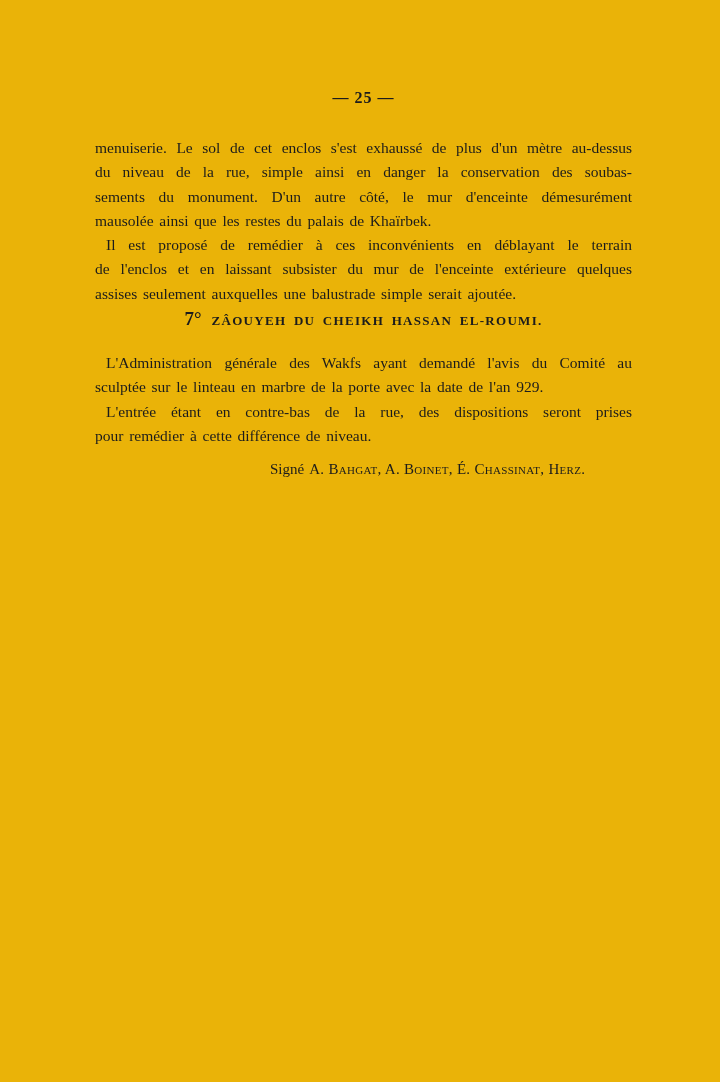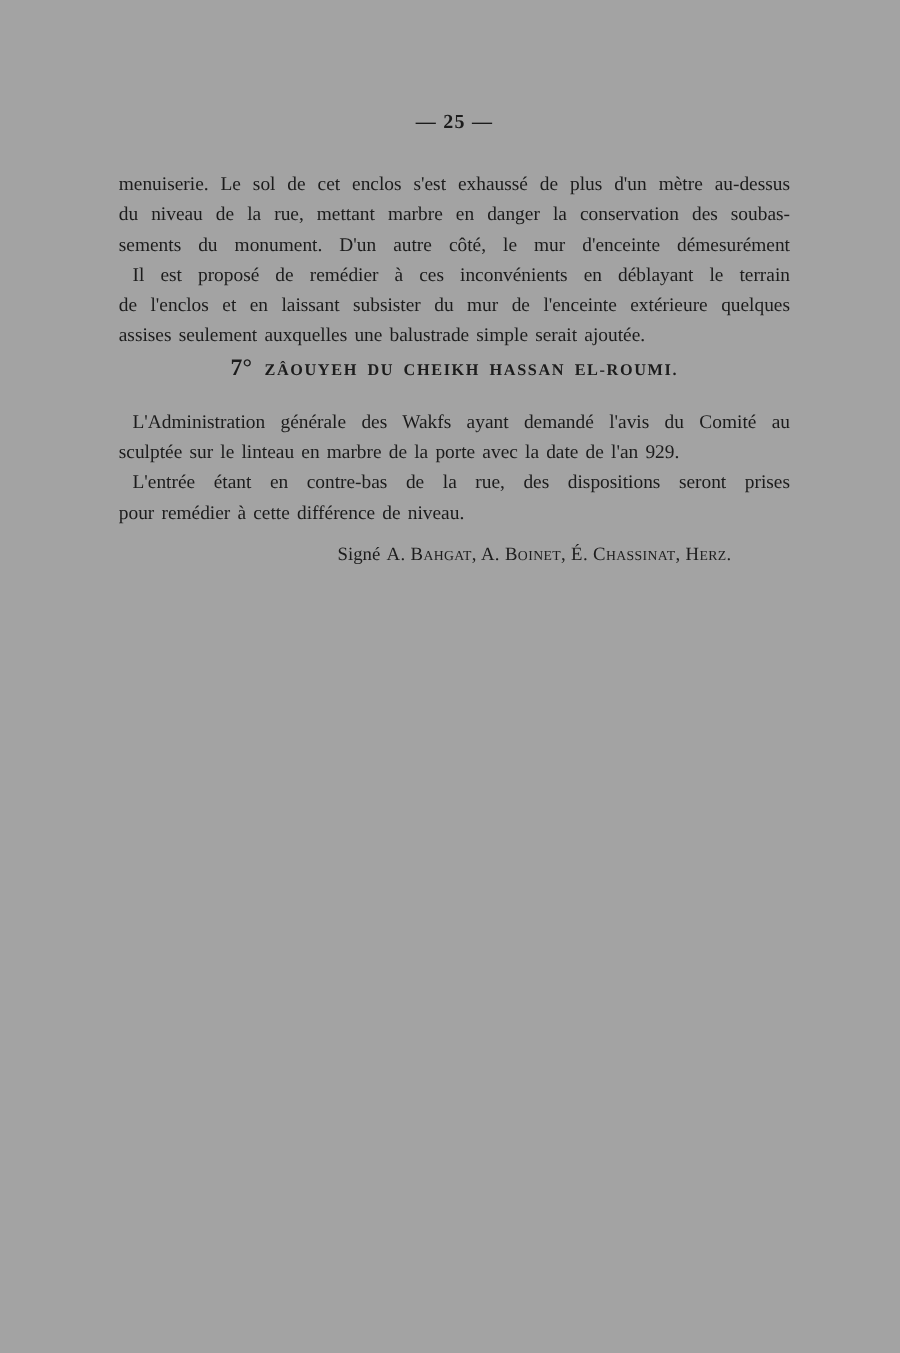--- a/index.html
+++ b/index.html
@@ -1,20 +1,20 @@
 <!DOCTYPE html>
 <html><head>
 <meta charset="utf-8">
 <style>
   html, body { margin: 0; padding: 0; }
   .page {
     position: relative;
     width: 720px;
     height: 1082px;
-    background: #a3a3a3;
+    background: #eab308;
     color: #1c1c1c;
     font-family: "Liberation Serif", "DejaVu Serif", serif;
     overflow: hidden;
   }
   .column {
     position: absolute;
     left: 95px;
     top: 88px;
     width: 537px;
   }
@@ -78,22 +78,23 @@
 </head>
 <body>
 
 <div class="page">
   <div class="column">
 
     <div class="pagenum">— 25 —</div>
 
     <div class="para para-1">
       <div class="line">menuiserie. Le sol de cet enclos s'est exhaussé de plus d'un mètre au-dessus</div>
-      <div class="line">du niveau de la rue, mettant marbre en danger la conservation des soubas-</div>
+      <div class="line">du niveau de la rue, simple ainsi en danger la conservation des soubas-</div>
       <div class="line">sements du monument. D'un autre côté, le mur d'enceinte démesurément</div>
+      <div class="line last">mausolée ainsi que les restes du palais de Khaïrbek.</div>
     </div>
 
     <div class="para">
       <div class="line indent">Il est proposé de remédier à ces inconvénients en déblayant le terrain</div>
       <div class="line">de l'enclos et en laissant subsister du mur de l'enceinte extérieure quelques</div>
       <div class="line last">assises seulement auxquelles une balustrade simple serait ajoutée.</div>
     </div>
 
     <div class="section-heading">
       <span class="heading-numeral">7°</span><span class="heading-title">ZÂOUYEH DU CHEIKH HASSAN EL-ROUMI.</span>

